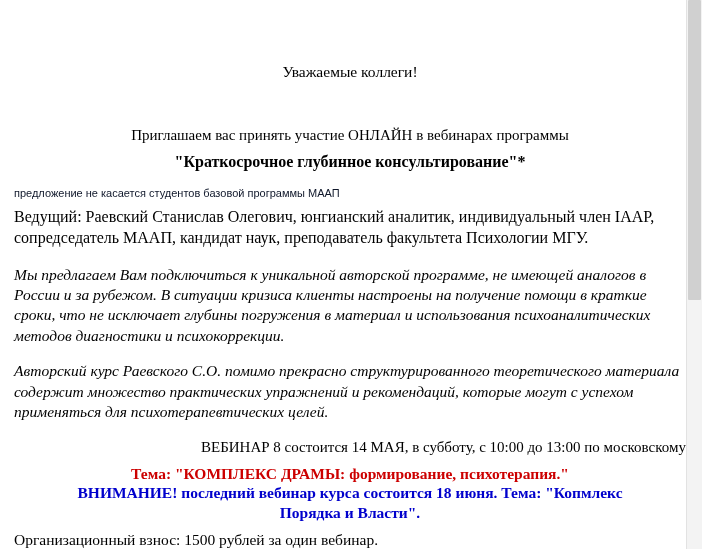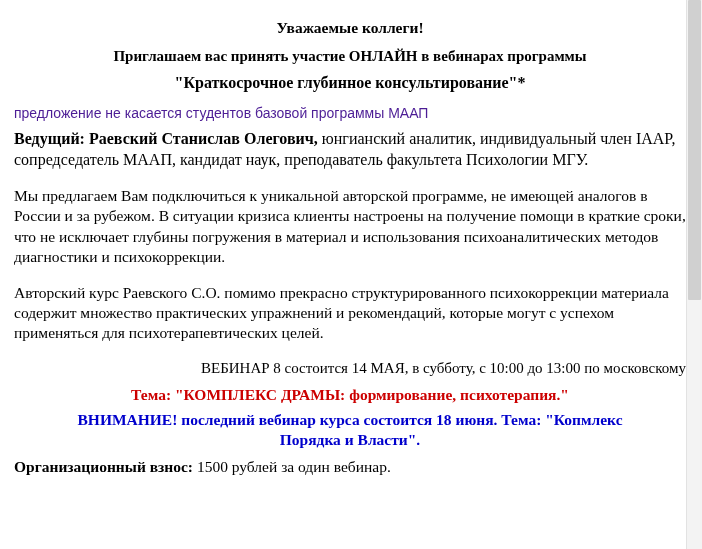--- a/index.html
+++ b/index.html
@@ -19,24 +19,24 @@
     width: 702px;
     height: 549px;
     box-sizing: border-box;
     padding: 18px 14px 0 14px;
   }
   .line {
     font-size: 15.5px;
     line-height: 1.32;
   }
   .center { text-align: center; }
-  .bold { font-weight: bold; }
+  .bold { font-weight: normal; margin-top: 44px; }
   .small-red {
-    color: #4c1d95;
-    font-size: 14px;
+    color: #0f172a;
+    font-size: 11px;
     font-family: "Liberation Sans", sans-serif;
     line-height: 1.3;
   }
   .greeting {
     font-size: 15.5px;
     margin-bottom: 9px;
   }
   .invite {
     font-size: 15px;
     margin-bottom: 5px;
@@ -51,20 +51,21 @@
   }
   .para {
     font-size: 16px;
     line-height: 1.31;
     margin: 0;
   }
   .block-lead {
     margin-bottom: 1px;
   }
   .italic-block {
+    font-style: italic;
     font-size: 15.5px;
     line-height: 1.31;
   }
   .webinar-line {
     font-weight: normal;
     font-size: 15px;
     text-align: right;
     line-height: 1.32;
     margin-top: 7px;
   }
@@ -73,21 +74,20 @@
     font-size: 15.5px;
     text-align: center;
     color: #cc0000;
     margin-top: 7px;
   }
   .attention-line {
     font-weight: bold;
     font-size: 15.5px;
     text-align: center;
     color: #0000cc;
-    margin-top: 6px;
     line-height: 1.32;
   }
   .fee-line {
     font-size: 15.5px;
     margin-top: 7px;
   }
   .scrollbar {
     position: absolute;
     top: 0;
     right: 0;
@@ -124,21 +124,21 @@
     <div class="note-row">
       <span class="small-red">предложение не касается студентов базовой программы МААП</span>
     </div>
 
     <p class="para block-lead">
       <span class="bold">Ведущий: Раевский Станислав Олегович,</span><span> юнгианский аналитик, индивидуальный член IAAP,  сопредседатель МААП, кандидат наук, преподаватель факультета Психологии МГУ.</span>
     </p>
 
     <p class="italic-block">Мы предлагаем Вам подключиться к уникальной авторской программе, не имеющей аналогов в России и за рубежом. В ситуации кризиса клиенты настроены на получение помощи в краткие сроки, что не исключает глубины погружения в материал и использования психоаналитических методов диагностики и психокоррекции.</p>
 
-    <p class="italic-block">Авторский курс Раевского С.О. помимо прекрасно структурированного психокоррекции материала содержит множество практических упражнений и рекомендаций, которые могут с успехом применяться для психотерапевтических целей.</p>
+    <p class="italic-block">Авторский курс Раевского С.О. помимо прекрасно структурированного теоретического материала содержит множество практических упражнений и рекомендаций, которые могут с успехом применяться для психотерапевтических целей.</p>
 
     <div class="webinar-line">ВЕБИНАР 8  состоится 14 МАЯ, в субботу,  с 10:00 до 13:00 по московскому</div>
 
     <div class="theme-line">Тема: "КОМПЛЕКС ДРАМЫ: формирование, психотерапия."</div>
 
     <div class="attention-line">ВНИМАНИЕ!  последний вебинар курса состоится 18 июня. Тема: "Копмлекс</div>
     <div class="attention-line" style="margin-top:0;">Порядка и Власти".</div>
 
     <div class="fee-line">
       <span class="bold">Организационный взнос:</span><span> 1500 рублей за один вебинар.</span>

